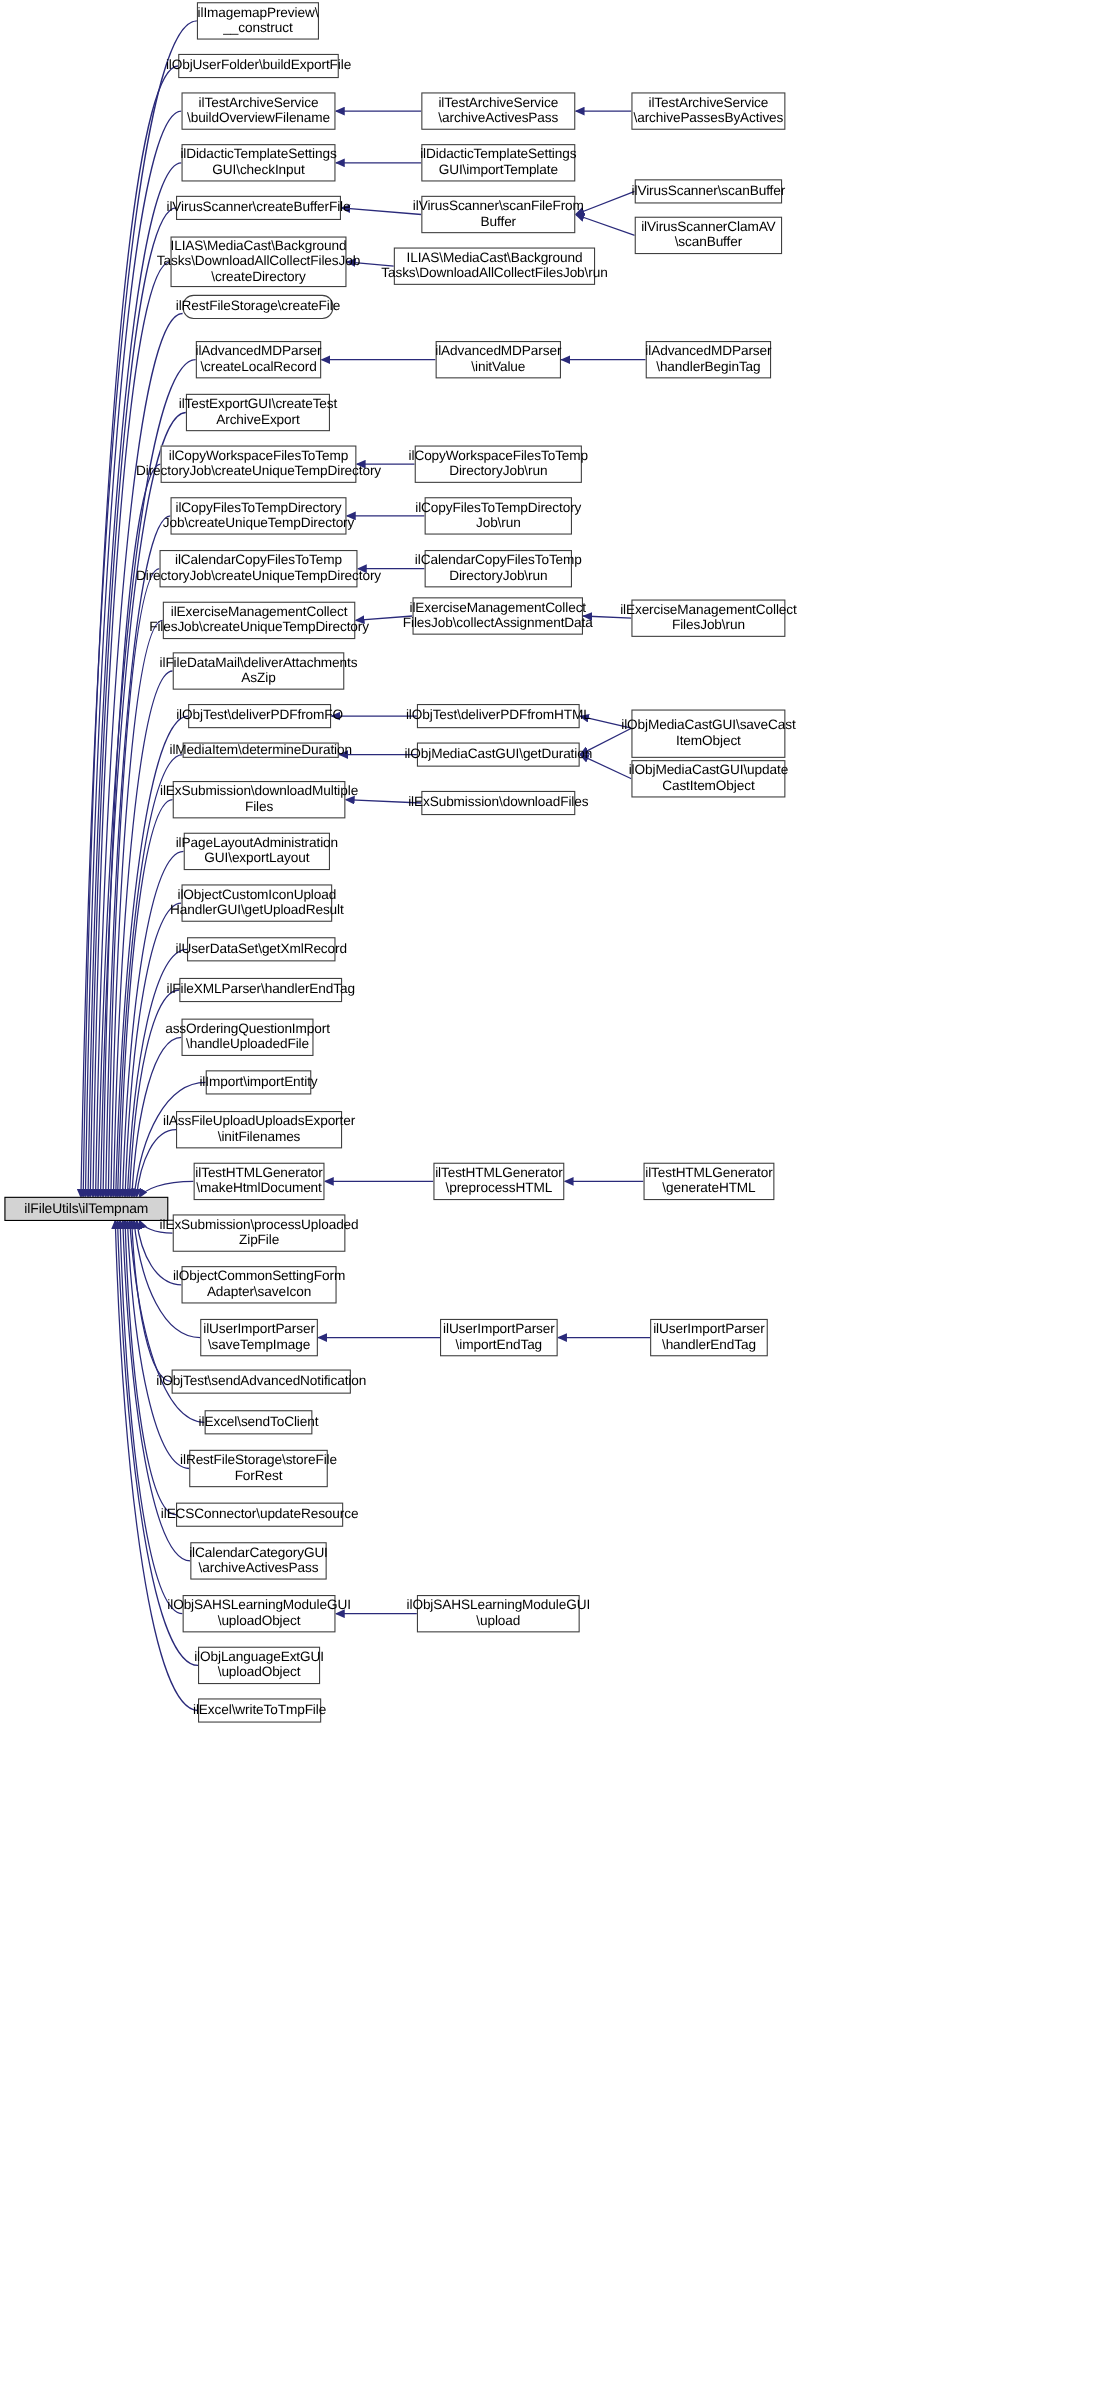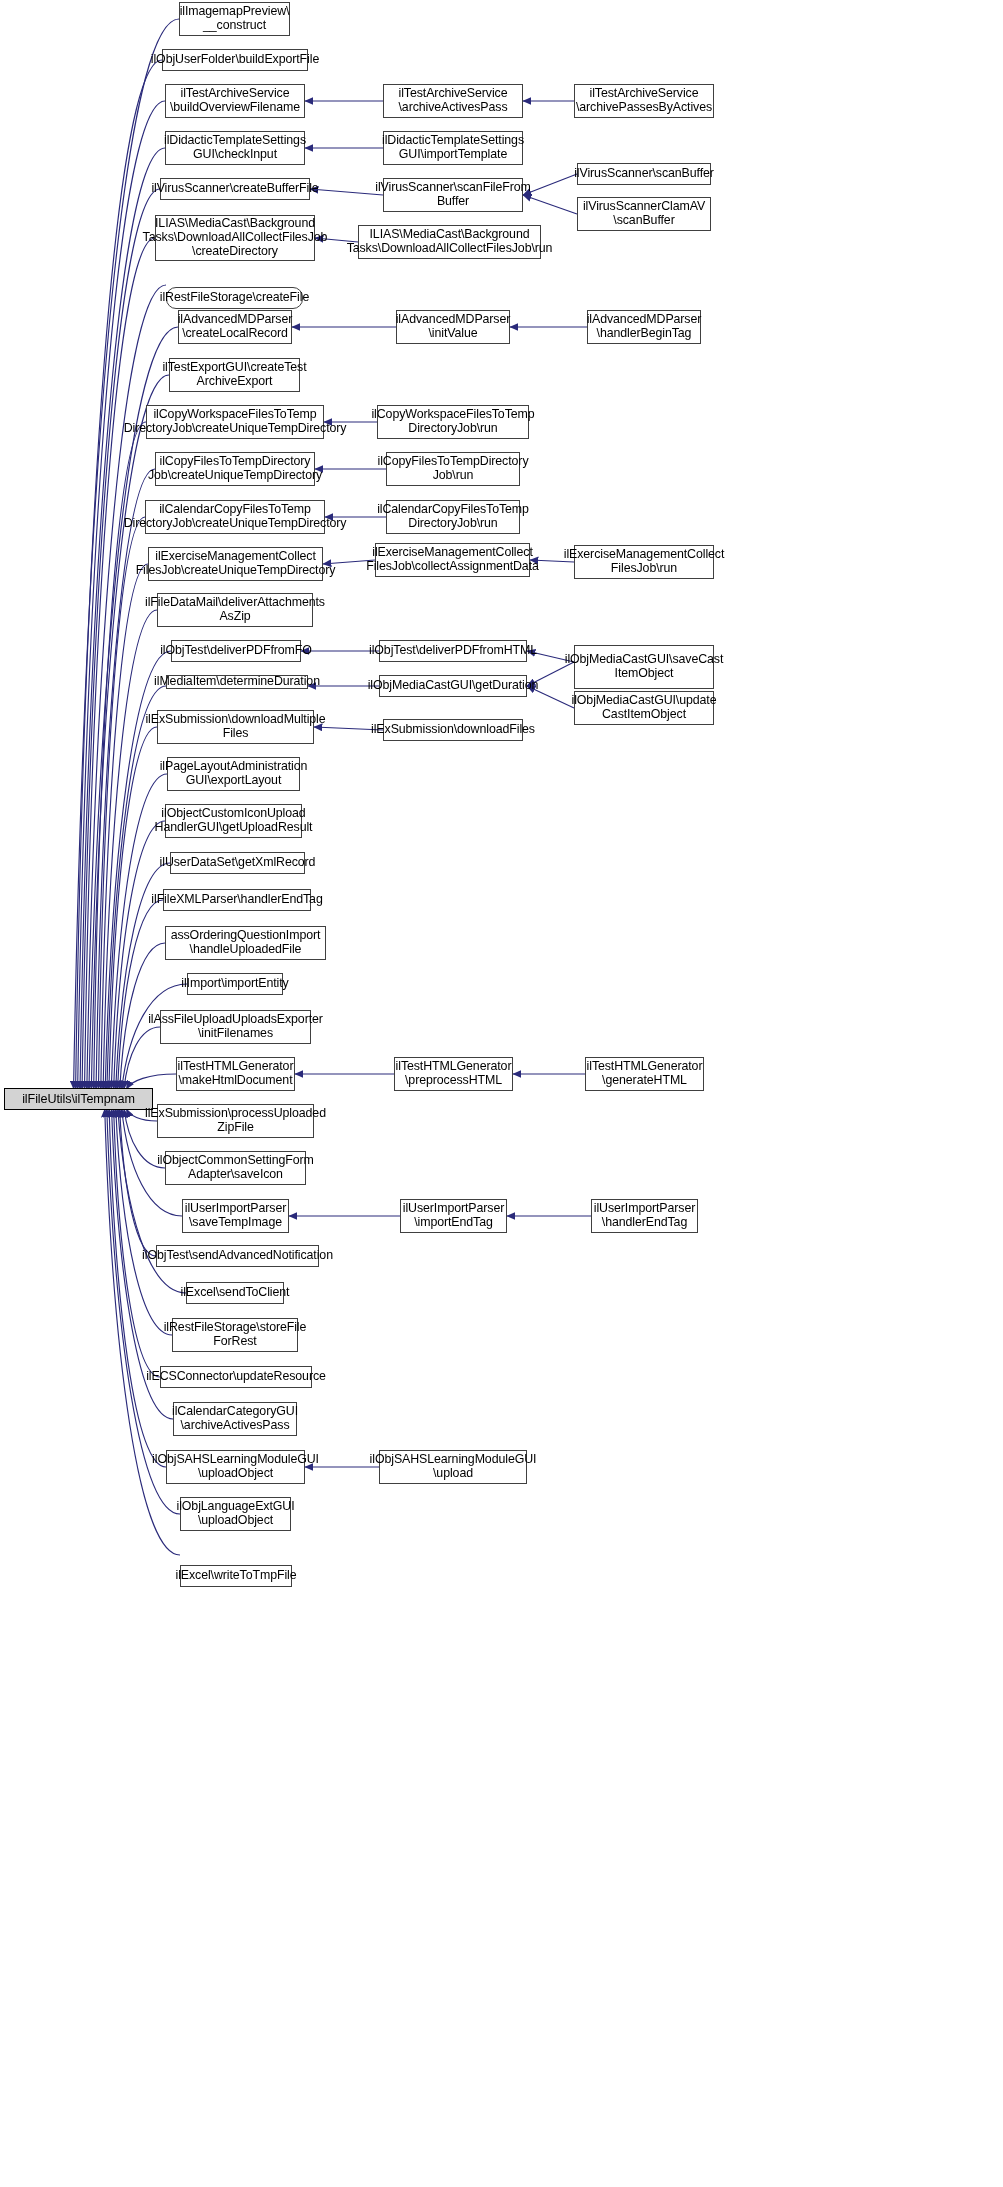--- a/index.html
+++ b/index.html
@@ -136,21 +136,21 @@
     <div class="node" style="left: 383px; top: 178px; width: 140px; height: 34px;">ilVirusScanner\scanFileFrom
 Buffer</div>
     <div class="node" style="left: 577px; top: 163px; width: 134px; height: 22px;">ilVirusScanner\scanBuffer</div>
     <div class="node" style="left: 577px; top: 197px; width: 134px; height: 34px;">ilVirusScannerClamAV
 \scanBuffer</div>
     <div class="node" style="left: 155px; top: 215px; width: 160px; height: 46px;">ILIAS\MediaCast\Background
 Tasks\DownloadAllCollectFilesJob
 \createDirectory</div>
     <div class="node" style="left: 358px; top: 225px; width: 183px; height: 34px;">ILIAS\MediaCast\Background
 Tasks\DownloadAllCollectFilesJob\run</div>
-    <div class="node" style="left: 166px; top: 287px; width: 137px; height: 22px; border-radius: 10px;">ilRestFileStorage\createFile</div>
+    <div class="node" style="left: 166px; top: 268px; width: 137px; height: 22px; border-radius: 10px;">ilRestFileStorage\createFile</div>
     <div class="node" style="left: 178px; top: 310px; width: 114px; height: 34px;">ilAdvancedMDParser
 \createLocalRecord</div>
     <div class="node" style="left: 396px; top: 310px; width: 114px; height: 34px;">ilAdvancedMDParser
 \initValue</div>
     <div class="node" style="left: 587px; top: 310px; width: 114px; height: 34px;">ilAdvancedMDParser
 \handlerBeginTag</div>
     <div class="node" style="left: 169px; top: 358px; width: 131px; height: 34px;">ilTestExportGUI\createTest
 ArchiveExport</div>
     <div class="node" style="left: 146px; top: 405px; width: 178px; height: 34px;">ilCopyWorkspaceFilesToTemp
 DirectoryJob\createUniqueTempDirectory</div>
@@ -182,21 +182,21 @@
 CastItemObject</div>
     <div class="node" style="left: 157px; top: 710px; width: 157px; height: 34px;">ilExSubmission\downloadMultiple
 Files</div>
     <div class="node" style="left: 383px; top: 719px; width: 140px; height: 22px;">ilExSubmission\downloadFiles</div>
     <div class="node" style="left: 167px; top: 757px; width: 133px; height: 34px;">ilPageLayoutAdministration
 GUI\exportLayout</div>
     <div class="node" style="left: 165px; top: 804px; width: 137px; height: 34px;">ilObjectCustomIconUpload
 HandlerGUI\getUploadResult</div>
     <div class="node" style="left: 170px; top: 852px; width: 135px; height: 22px;">ilUserDataSet\getXmlRecord</div>
     <div class="node" style="left: 163px; top: 889px; width: 148px; height: 22px;">ilFileXMLParser\handlerEndTag</div>
-    <div class="node" style="left: 165px; top: 926px; width: 161px; height: 34px;">assOrderingQuestionImport
+    <div class="node" style="left: 165px; top: 926px; width: 120px; height: 34px;">assOrderingQuestionImport
 \handleUploadedFile</div>
     <div class="node" style="left: 187px; top: 973px; width: 96px; height: 22px;">ilImport\importEntity</div>
     <div class="node" style="left: 160px; top: 1010px; width: 151px; height: 34px;">ilAssFileUploadUploadsExporter
 \initFilenames</div>
     <div class="node" style="left: 176px; top: 1057px; width: 119px; height: 34px;">ilTestHTMLGenerator
 \makeHtmlDocument</div>
     <div class="node" style="left: 394px; top: 1057px; width: 119px; height: 34px;">ilTestHTMLGenerator
 \preprocessHTML</div>
     <div class="node" style="left: 585px; top: 1057px; width: 119px; height: 34px;">ilTestHTMLGenerator
 \generateHTML</div>
@@ -216,14 +216,14 @@
 ForRest</div>
     <div class="node" style="left: 160px; top: 1366px; width: 152px; height: 22px;">ilECSConnector\updateResource</div>
     <div class="node" style="left: 173px; top: 1402px; width: 124px; height: 34px;">ilCalendarCategoryGUI
 \archiveActivesPass</div>
     <div class="node" style="left: 166px; top: 1450px; width: 139px; height: 34px;">ilObjSAHSLearningModuleGUI
 \uploadObject</div>
     <div class="node" style="left: 379px; top: 1450px; width: 148px; height: 34px;">ilObjSAHSLearningModuleGUI
 \upload</div>
     <div class="node" style="left: 180px; top: 1497px; width: 111px; height: 34px;">ilObjLanguageExtGUI
 \uploadObject</div>
-    <div class="node" style="left: 180px; top: 1544px; width: 112px; height: 22px; margin-top: 21px;">ilExcel\writeToTmpFile</div>
+    <div class="node" style="left: 180px; top: 1544px; width: 112px; height: 22px;">ilExcel\writeToTmpFile</div>
   </div>
 
 </body></html>

